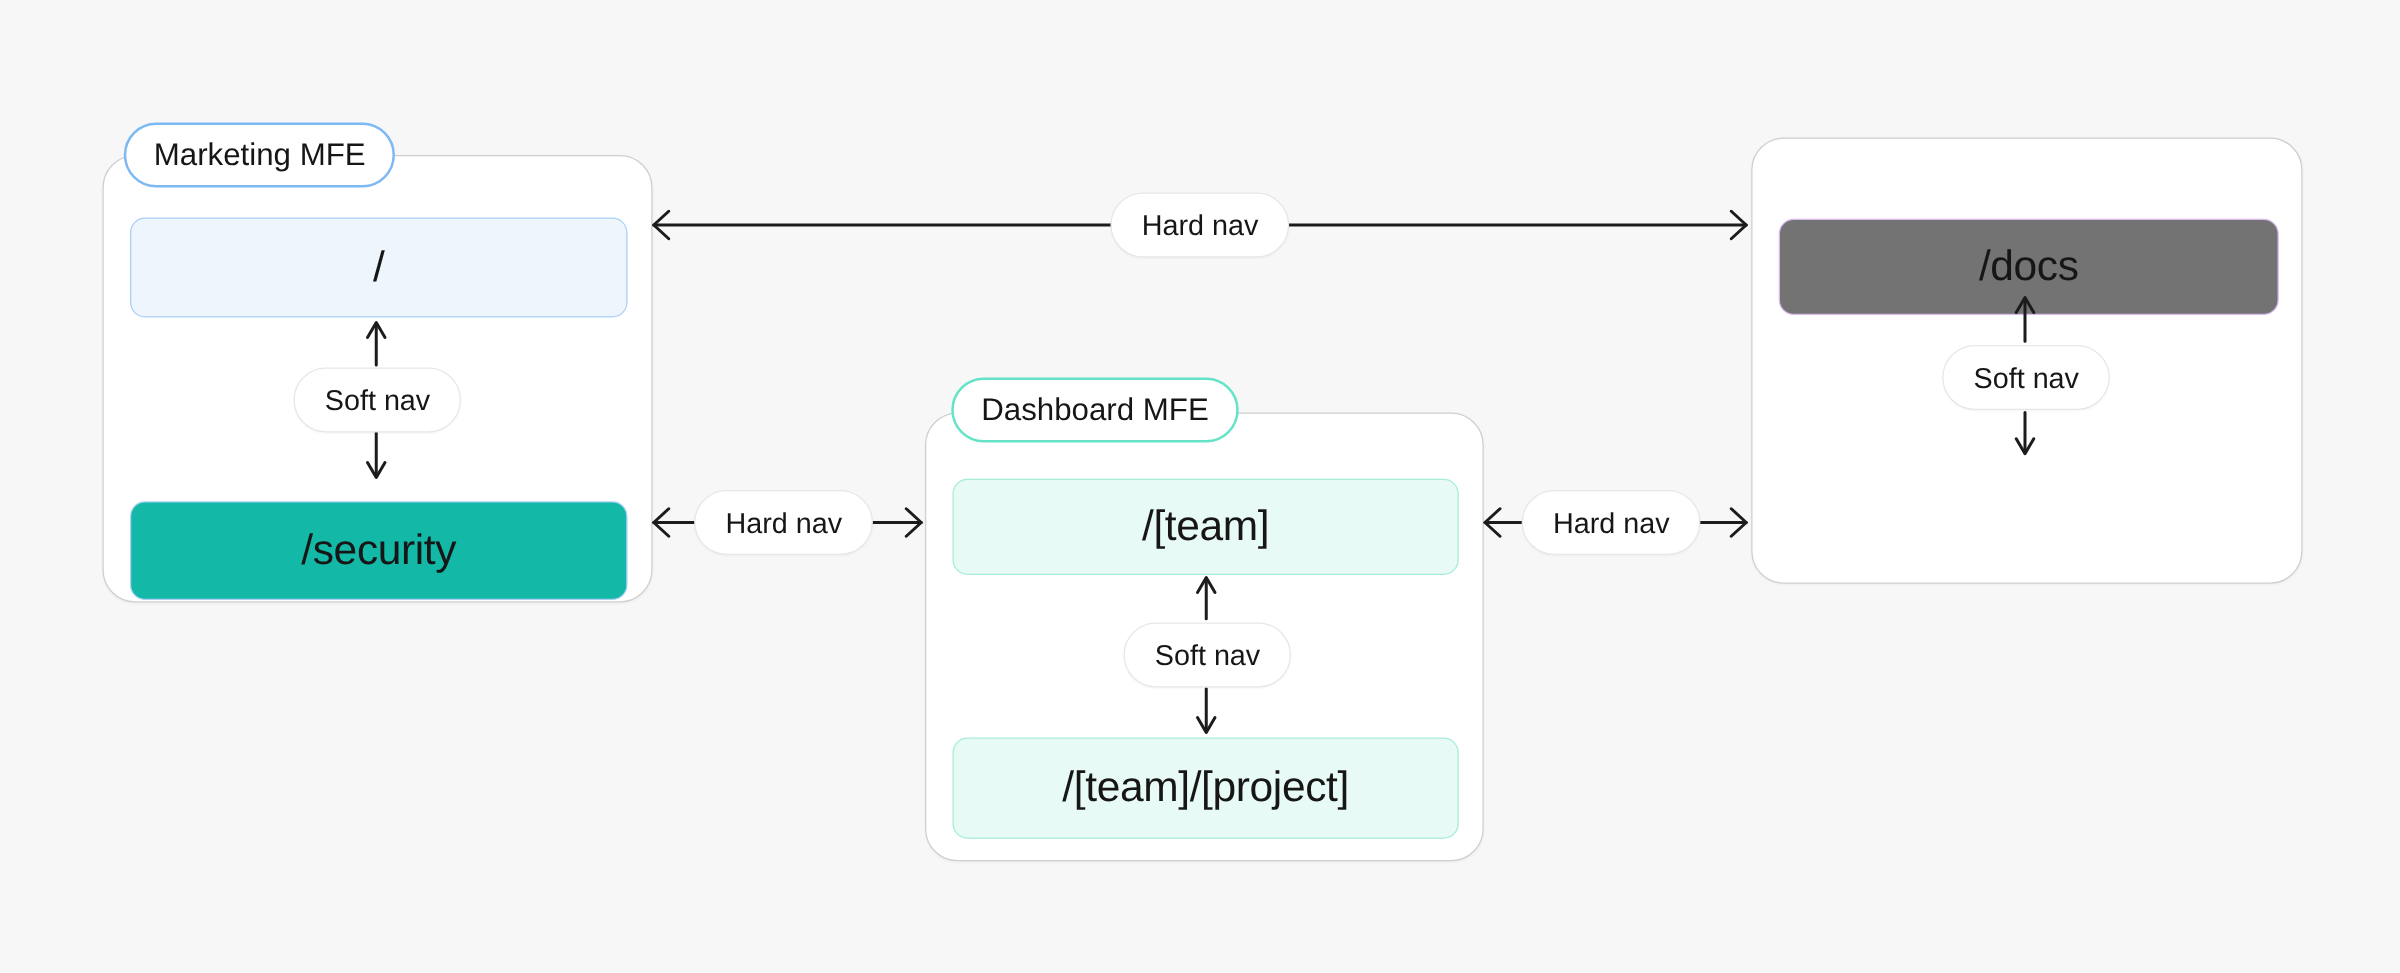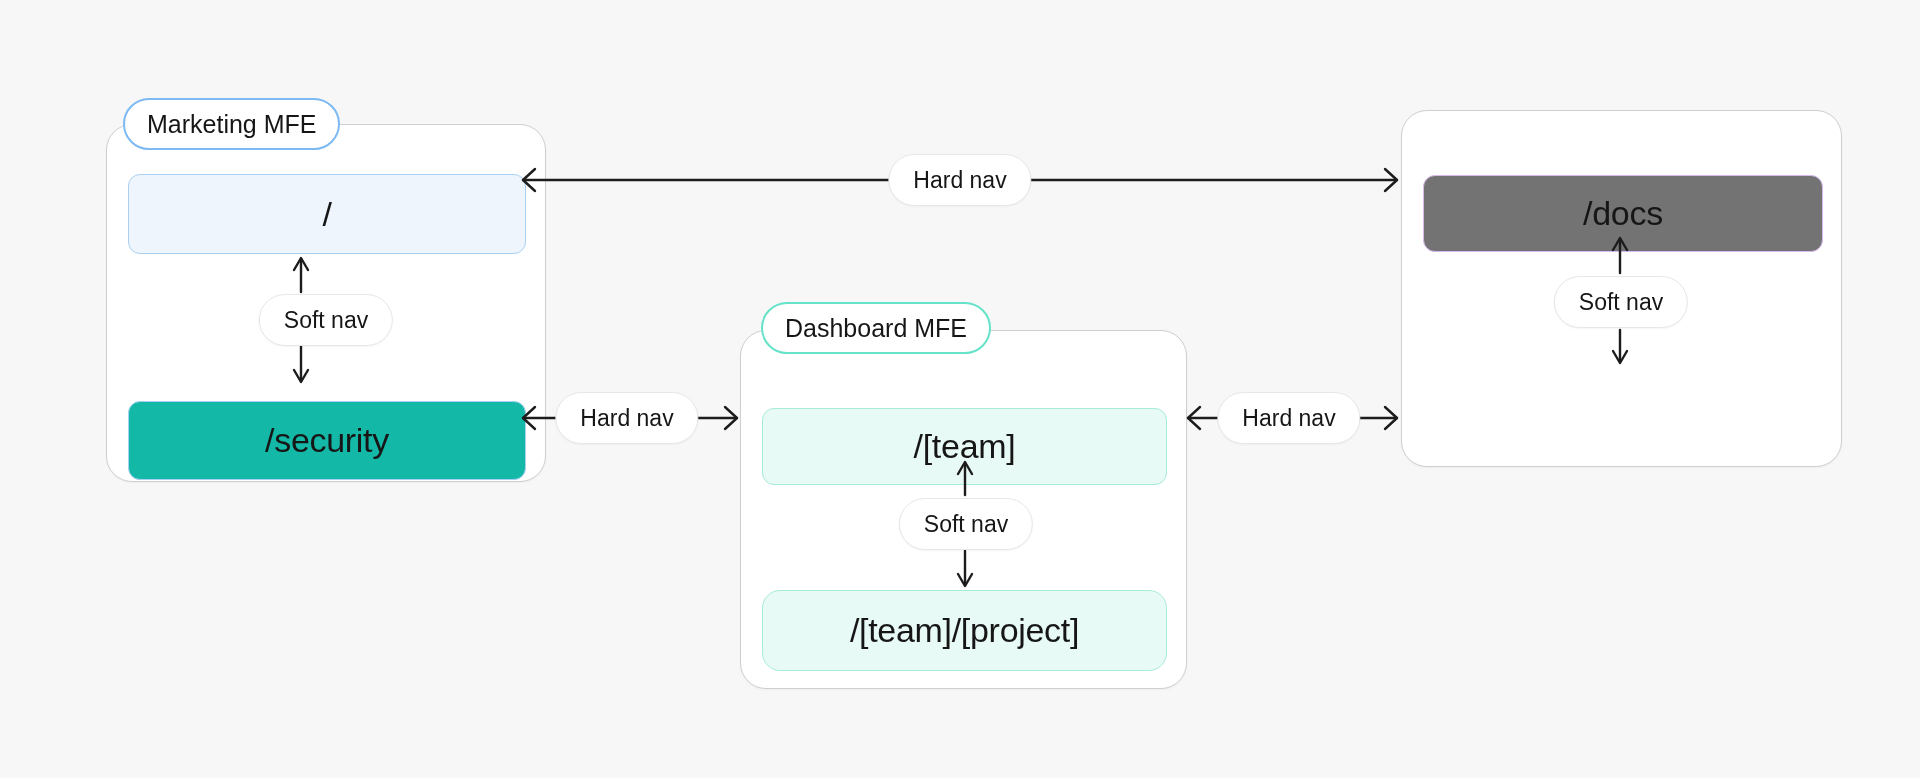--- a/index.html
+++ b/index.html
@@ -73,38 +73,38 @@
     stroke-width: 2.4;
     stroke-linecap: round;
     stroke-linejoin: round;
   }
 </style>
 </head>
 <body>
 
 <div class="canvas" style="background-color: rgb(247, 247, 248);">
 
-  <div class="mfe-container" style="left:82px; top:124px; width:438px; height:356px;margin-left:24px;">
+  <div class="mfe-container" style="left:82px; top:124px; width:438px; height:356px;">
     <div class="mfe-badge" style="left: 16px; top: -27px; border-color: rgb(125, 185, 242);">Marketing MFE</div>
     <div class="route-box" style="left: 21px; top: 49px; width: 396px; height: 78px; background-color: rgb(238, 245, 253); border-color: rgb(169, 207, 245);">
       <span>/</span>
     </div>
     <div class="nav-pill" style="left:219px; top:195px;">Soft nav</div>
     <div class="route-box" style="left: 21px; top: 276px; width: 396px; height: 77px; background-color: #14b8a6; border-color: rgb(169, 207, 245);">
       <span>/security</span>
     </div>
   </div>
 
   <div class="mfe-container" style="left:740px; top:330px; width:445px; height:357px;">
     <div class="mfe-badge" style="left: 20px; top: -29px; border-color: rgb(100, 227, 200);">Dashboard MFE</div>
-    <div class="route-box" style="left: 21px; top: 52px; width: 403px; height: 75px; background-color: rgb(232, 250, 245); border-color: rgb(165, 236, 217); margin-top: 25px;">
+    <div class="route-box" style="left: 21px; top: 52px; width: 403px; height: 75px; background-color: rgb(232, 250, 245); border-color: rgb(165, 236, 217);">
       <span>/[team]</span>
     </div>
     <div class="nav-pill" style="left:225px; top:193px;">Soft nav</div>
-    <div class="route-box" style="left: 21px; top: 259px; width: 403px; height: 79px; background-color: rgb(232, 250, 245); border-color: rgb(165, 236, 217); border-radius: 18px;">
+    <div class="route-box" style="left: 21px; top: 259px; width: 403px; height: 79px; background-color: rgb(232, 250, 245); border-color: rgb(165, 236, 217);">
       <span>/[team]/[project]</span>
     </div>
   </div>
 
   <div class="mfe-container" style="left:1401px; top:110px; width:439px; height:355px;">
     <div class="route-box" style="left: 21px; top: 64px; width: 398px; height: 75px; background-color: #737373; border-color: rgb(217, 184, 240);">
       <span>/docs</span>
     </div>
     <div class="nav-pill" style="left:219px; top:191px;">Soft nav</div>
   </div>

